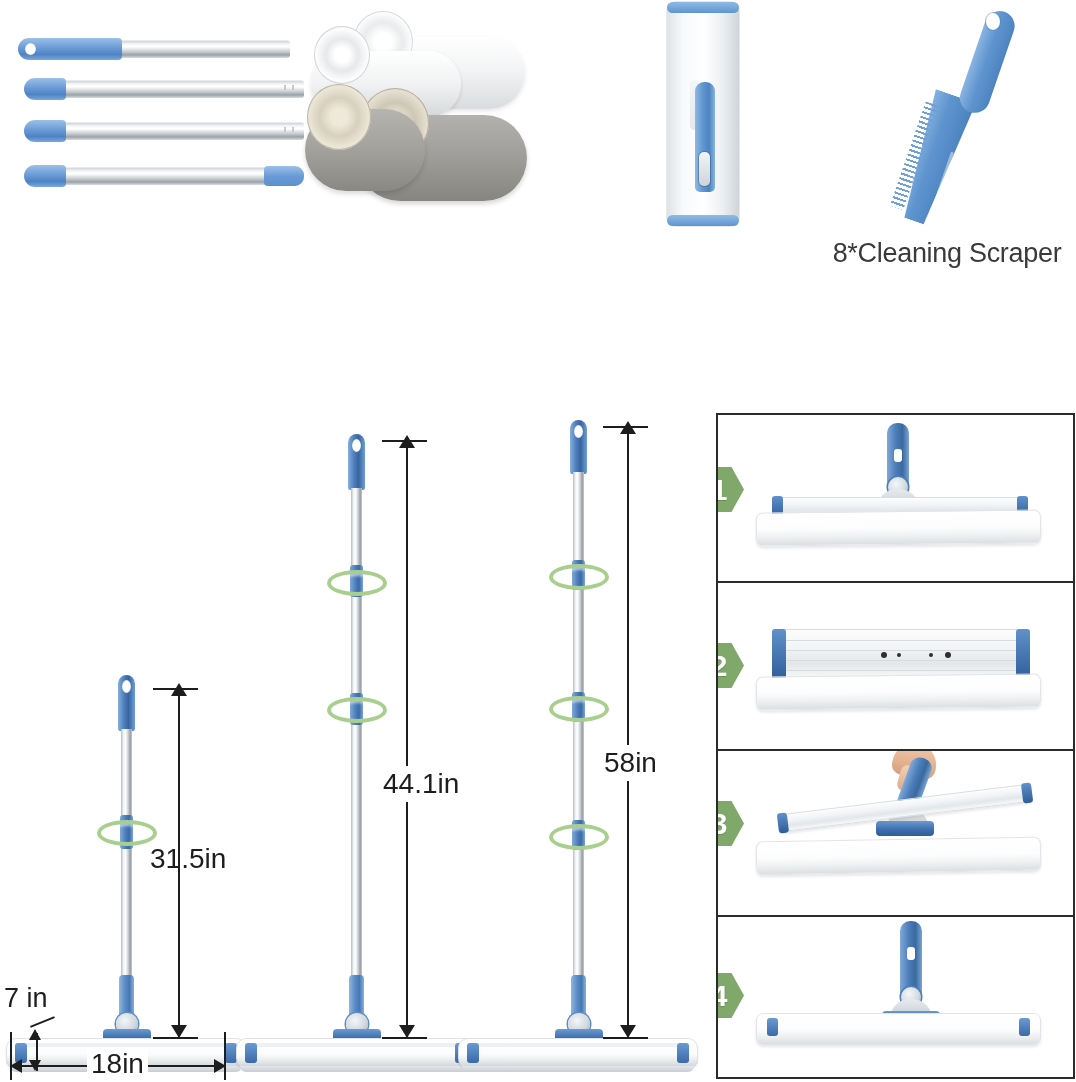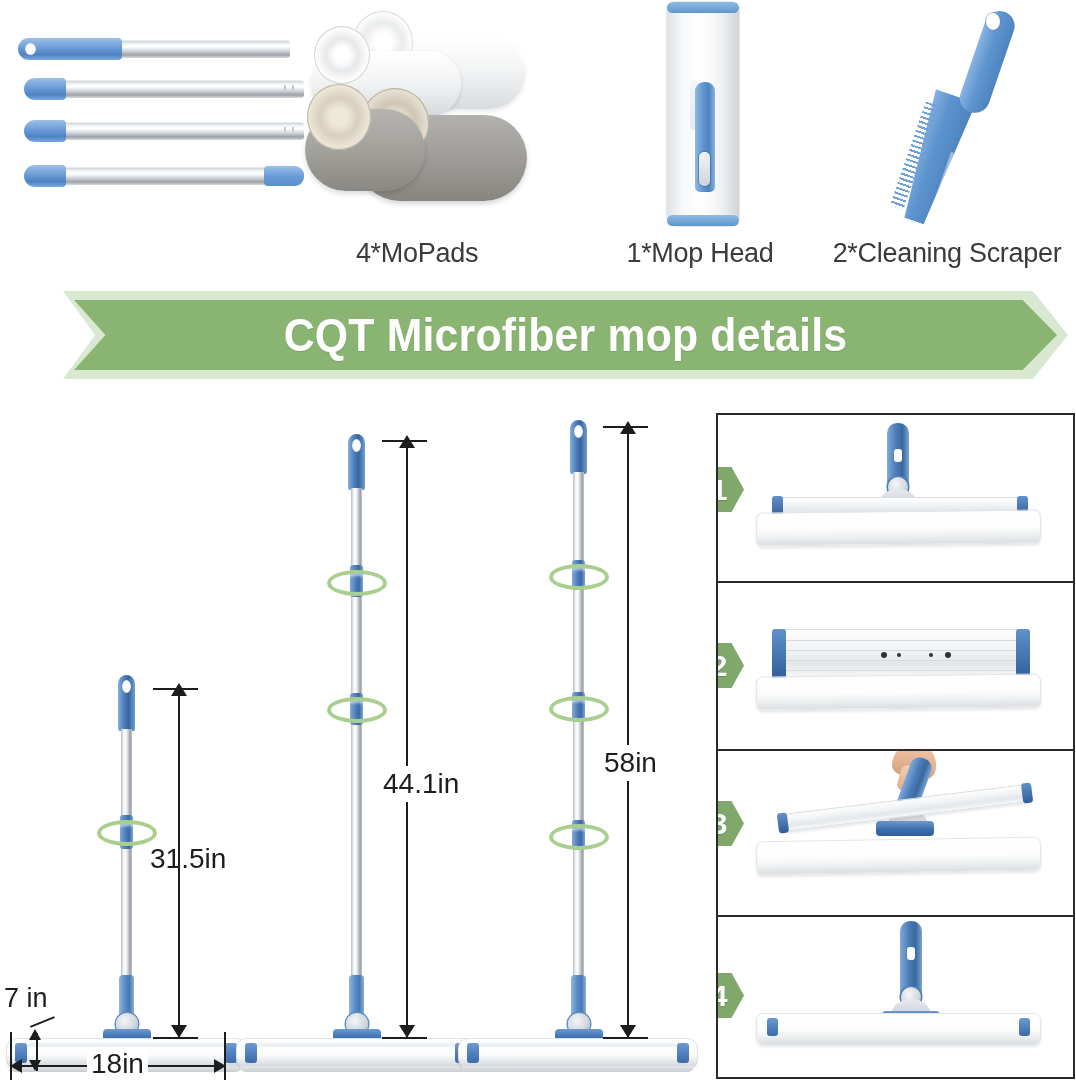--- a/index.html
+++ b/index.html
@@ -366,30 +366,23 @@
     <div class="prod-cell" id="cell-scraper">
       <div class="scraper">
         <div class="scr-blade"></div>
         <div class="scr-teeth"></div>
         <div class="scr-ridge"></div>
         <div class="scr-handle"></div>
         <div class="scr-hole"></div>
       </div>
     </div>
 
-    <div class="prod-caption" style="left:297px; top:238px; width:240px;">4*MoPads</div>
-    <div class="prod-caption" style="left:585px; top:238px; width:230px;">1*Mop Head</div>
-    <div class="prod-caption" style="left:818px; top:238px; width:258px;">2*Cleaning Scraper</div>
+    <div class="prod-caption" style="left:818px; top:238px; width:258px;">8*Cleaning Scraper</div>
   </div>
 
-  <div class="banner-wrap">
-    <div class="banner-outer"></div>
-    <div class="banner-inner"></div>
-    <div class="banner-text">CQT Microfiber mop details</div>
-  </div>
 
   <div class="diagram">
 
     <div class="mop" style="left:0; top:0; width:240px; height:682px;">
       <div class="grip" style="left:118px; top:275px; height:56px;">
         <div class="ghole"></div>
       </div>
       <div class="shaft" style="left:121px; top:329px; height:260px;"></div>
       <div class="joint" style="left:120px; top:415px; height:34px;"></div>
       <div class="ring" style="left:97px; top:420px;"></div>

